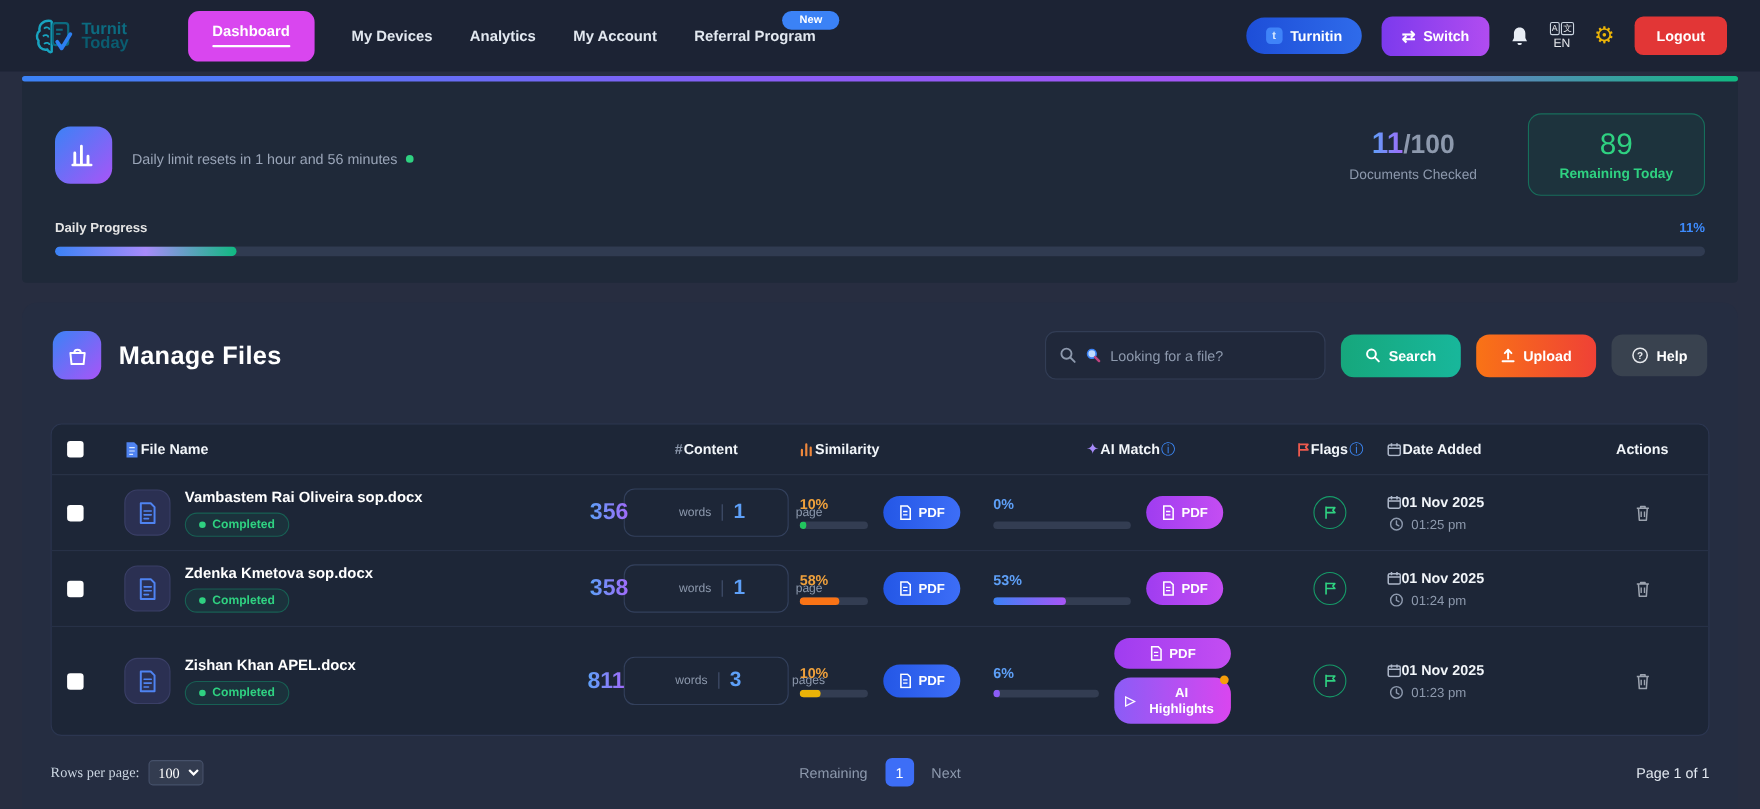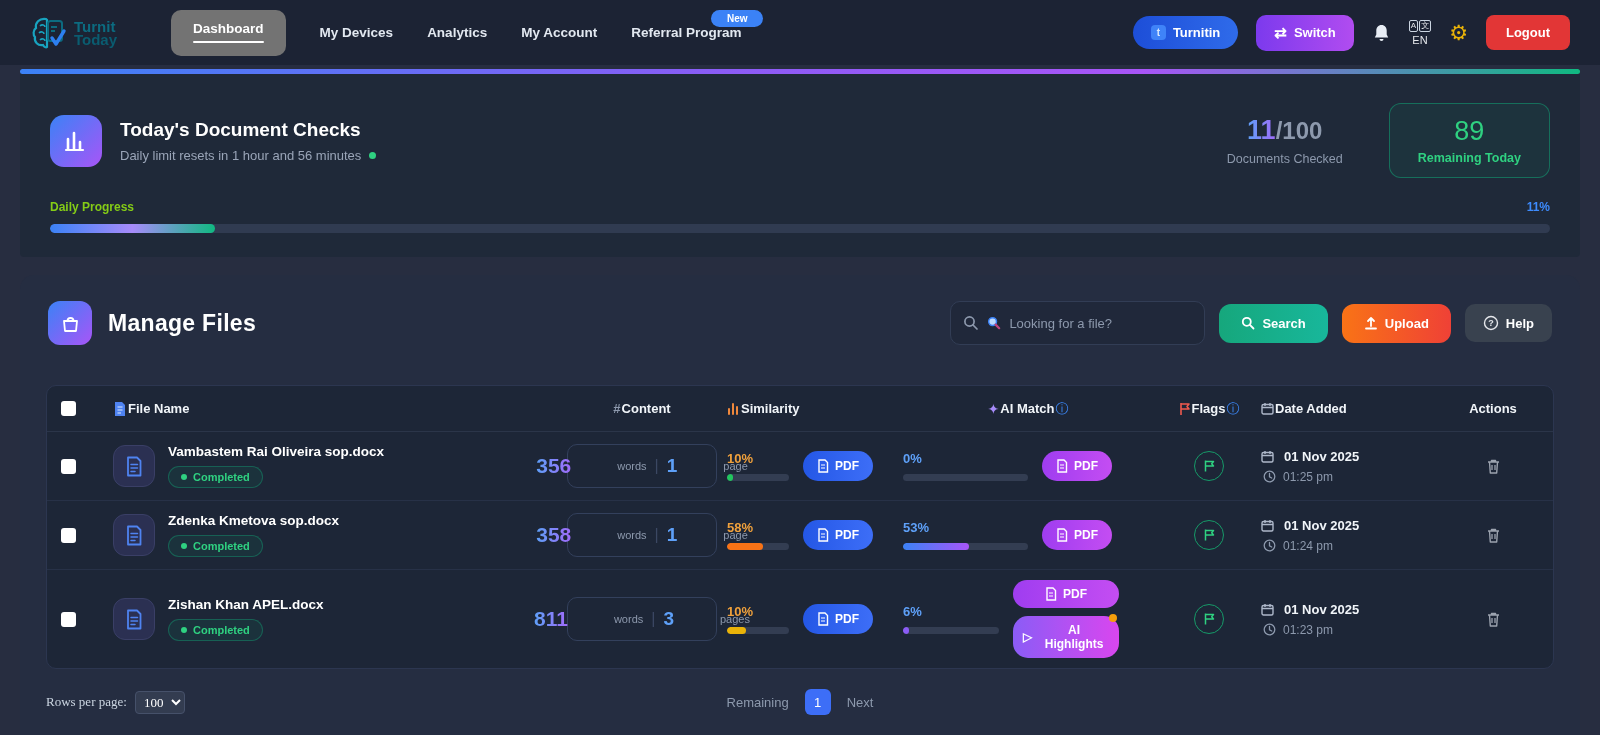--- a/index.html
+++ b/index.html
@@ -13,21 +13,21 @@
     height:65px; background:#1c2334; display:flex; align-items:center;
     padding:0 30px; justify-content:space-between;
   }
   .nav-left { display:flex; align-items:center; gap:28px; }
   .logo { display:flex; align-items:center; gap:4px; margin-right:26px; }
   .logo-text { line-height:13px; font-weight:bold; font-size:15px; color:#0c6b80; }
   .logo-text div:last-child { color:#0a5c70; }
   .nav-items { display:flex; align-items:center; gap:34px; }
   .nav-item { font-size:13.5px; font-weight:600; color:#e2e8f0; cursor:pointer; position:relative; }
   .nav-item.active {
-    background:#737373; padding:11px 22px 13px; border-radius:10px; color:#fff;
+    background:#d946ef; padding:11px 22px 13px; border-radius:10px; color:#fff;
   }
   .nav-item.active .underline { display:block; height:2px; background:#fff; border-radius:2px; margin-top:5px; }
   .badge-new {
     position:absolute; top:-15px; right:-22px; background:#3b82f6; color:#fff;
     font-size:10px; font-weight:bold; padding:3px 16px; border-radius:10px;
   }
   .nav-right { display:flex; align-items:center; gap:18px; }
   .pill-btn {
     border:none; cursor:pointer; color:#fff; font-weight:bold; font-size:13px;
     padding:9px 18px; border-radius:18px; display:flex; align-items:center; gap:7px;
@@ -67,21 +67,21 @@
   .grad-num { background:linear-gradient(90deg,#5ea0f8,#a06bfa); -webkit-background-clip:text; background-clip:text; color:transparent; }
   .total-num { color:#8d99ad; font-size:24px; font-weight:bold; }
   .checked-label { font-size:12.5px; color:#8d99ad; margin-top:6px; }
   .remaining-box {
     background:rgba(16,185,129,.07); border:1px solid rgba(16,185,129,.45); border-radius:12px;
     padding:12px 28px; text-align:center;
   }
   .remaining-num { color:#2fd181; font-size:27px; font-weight:normal; }
   .remaining-label { color:#2fd181; font-size:12.5px; font-weight:bold; margin-top:4px; }
   .progress-row { display:flex; justify-content:space-between; align-items:center; margin:22px 0 10px; }
-  .progress-label { font-size:12px; font-weight:bold; color:#84cc16; }
+  .progress-label { font-size:12px; font-weight:bold; color:#e5e5e5; }
   .progress-pct { font-size:12px; font-weight:bold; color:#3d8bfd; }
   .progress-track { height:9px; background:#303b51; border-radius:6px; overflow:hidden; }
   .progress-fill { height:100%; border-radius:6px; background:linear-gradient(90deg,#3b82f6,#a78bfa,#10b981); }
   
   .files-card {
     margin:18px 20px 0; background:#252d41; border-radius:14px 14px 6px 6px; position:relative;
     padding-bottom:5px;
   }
   .files-card::after {
     content:""; position:absolute; bottom:0; left:0; right:0; height:5px; border-radius:0 0 6px 6px;
@@ -156,21 +156,21 @@
     border:none; cursor:pointer; color:#fff; font-weight:bold; font-size:12px;
     padding:7px 10px; border-radius:15px; display:inline-flex; align-items:center; justify-content:center; gap:7px;
     background:linear-gradient(90deg,#8b5cf6,#d946ef); position:relative; width:106px;
   }
   .notif-dot { position:absolute; top:-2px; right:2px; width:8px; height:8px; border-radius:50%; background:#f59e0b; }
   .flag-circle {
     width:30px; height:30px; border-radius:50%; border:1.5px solid #169a68;
     display:flex; align-items:center; justify-content:center; margin:0 auto; cursor:pointer;
   }
   .date-cell { font-size:13px; }
-  .date-line { display:flex; align-items:center; gap:10px; font-weight:bold; color:#f1f5f9; }
+  .date-line { display:flex; align-items:center; gap:0; font-weight:bold; color:#f1f5f9; }
   .time-line { display:flex; align-items:center; gap:7px; color:#8d99ad; font-size:12px; margin-top:6px; padding-left:2px; }
   .trash-btn { background:none; border:none; cursor:pointer; display:block; margin:0 auto; }
   
   .files-footer {
     display:grid; grid-template-columns:1fr auto 1fr; align-items:center; padding:20px 26px 22px;
   }
   .rows-per-page { display:flex; align-items:center; gap:8px; font-size:13px; color:#cbd5e1;font-family:Liberation Serif, serif; }
   .rows-select {
     background:#333c50; color:#fff; border:1px solid #46516a; border-radius:4px;
     font-size:13px; padding:2px 4px; font-family:inherit;
@@ -255,21 +255,20 @@
 <div class="daily-card">
   <div class="daily-top">
     <div class="daily-left">
       <div class="sq-icon">
         <svg width="24" height="24" viewBox="0 0 24 24">
           <path d="M4 20 L4 10 M10 20 L10 4 M16 20 L16 13" stroke="#fff" stroke-width="2.6" stroke-linecap="round"></path>
           <path d="M2 21 H19" stroke="#fff" stroke-width="2.2" stroke-linecap="round"></path>
         </svg>
       </div>
       <div>
-        <div class="daily-title">Today's Document Checks</div>
         <div class="daily-sub">
           <span>Daily limit resets in 1 hour and 56 minutes</span>
           <span class="green-dot"></span>
         </div>
       </div>
     </div>
     <div class="daily-right">
       <div class="checked-block">
         <div class="checked-nums">
           <span class="grad-num">11</span><span class="total-num">/100</span>
@@ -689,14 +688,15 @@
       <span>Rows per page:</span>
       <select class="rows-select">
         <option>100</option>
       </select>
     </div>
     <div class="pagination">
       <span class="page-btn">Remaining</span>
       <span class="page-current">1</span>
       <span class="page-btn">Next</span>
     </div>
+    <div class="page-summary">Page 1 of 1</div>
   </div>
 </div>
 
 </body></html>

